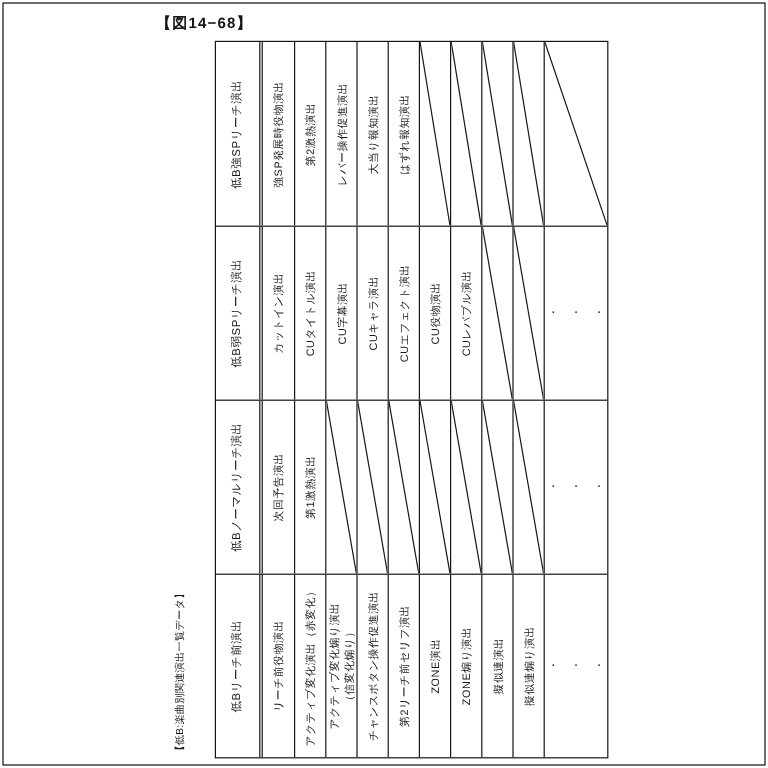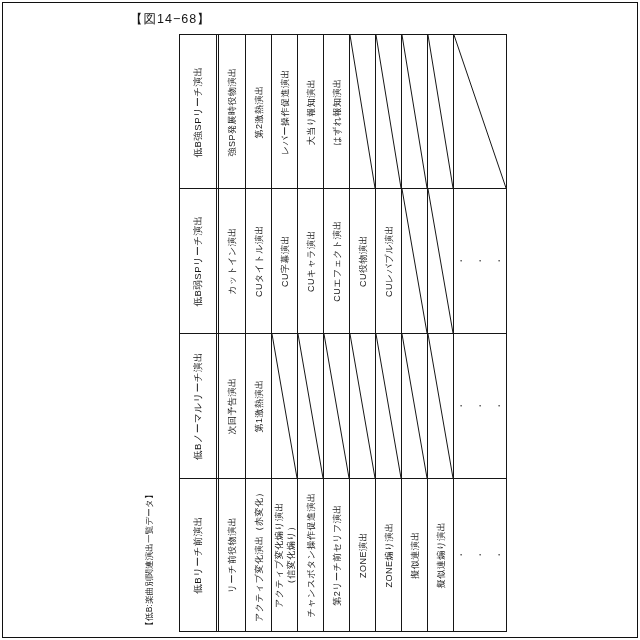--- a/index.html
+++ b/index.html
@@ -2,21 +2,21 @@
 <html><head>
 <meta charset="utf-8">
 <style>
   html,body{margin:0;padding:0;}
   body{
     width:640px;height:640px;position:relative;background:#ffffff;
     font-family:"Liberation Sans","DejaVu Sans",sans-serif;color:#161616;
     overflow:hidden;
   }
   .page-frame{position:absolute;inset:2px;border:1.5px solid #101010;pointer-events:none;}
-  .fig-title{position:absolute;left:130px;top:11px;font-size:12.5px;font-weight:400;letter-spacing:1px;}
+  .fig-title{position:absolute;left:130px;top:11px;font-size:12.5px;font-weight:700;letter-spacing:1px;}
   .side-label{position:absolute;left:133px;top:486px;width:34px;height:148px;}
   .vtext{
     position:absolute;left:50%;top:50%;
     transform:translate(-50%,-50%) rotate(-90deg);
     white-space:pre;text-align:center;
     font-size:9px;letter-spacing:0.5px;line-height:1.35;
   }
   .side-label .vtext{font-size:8.5px;letter-spacing:0.2px;}
   .ptable{position:absolute;left:179px;top:34px;width:326px;border:1.5px solid #161616;background:#fff;}
   .band{display:flex;box-sizing:border-box;border-bottom:1px solid #161616;}

